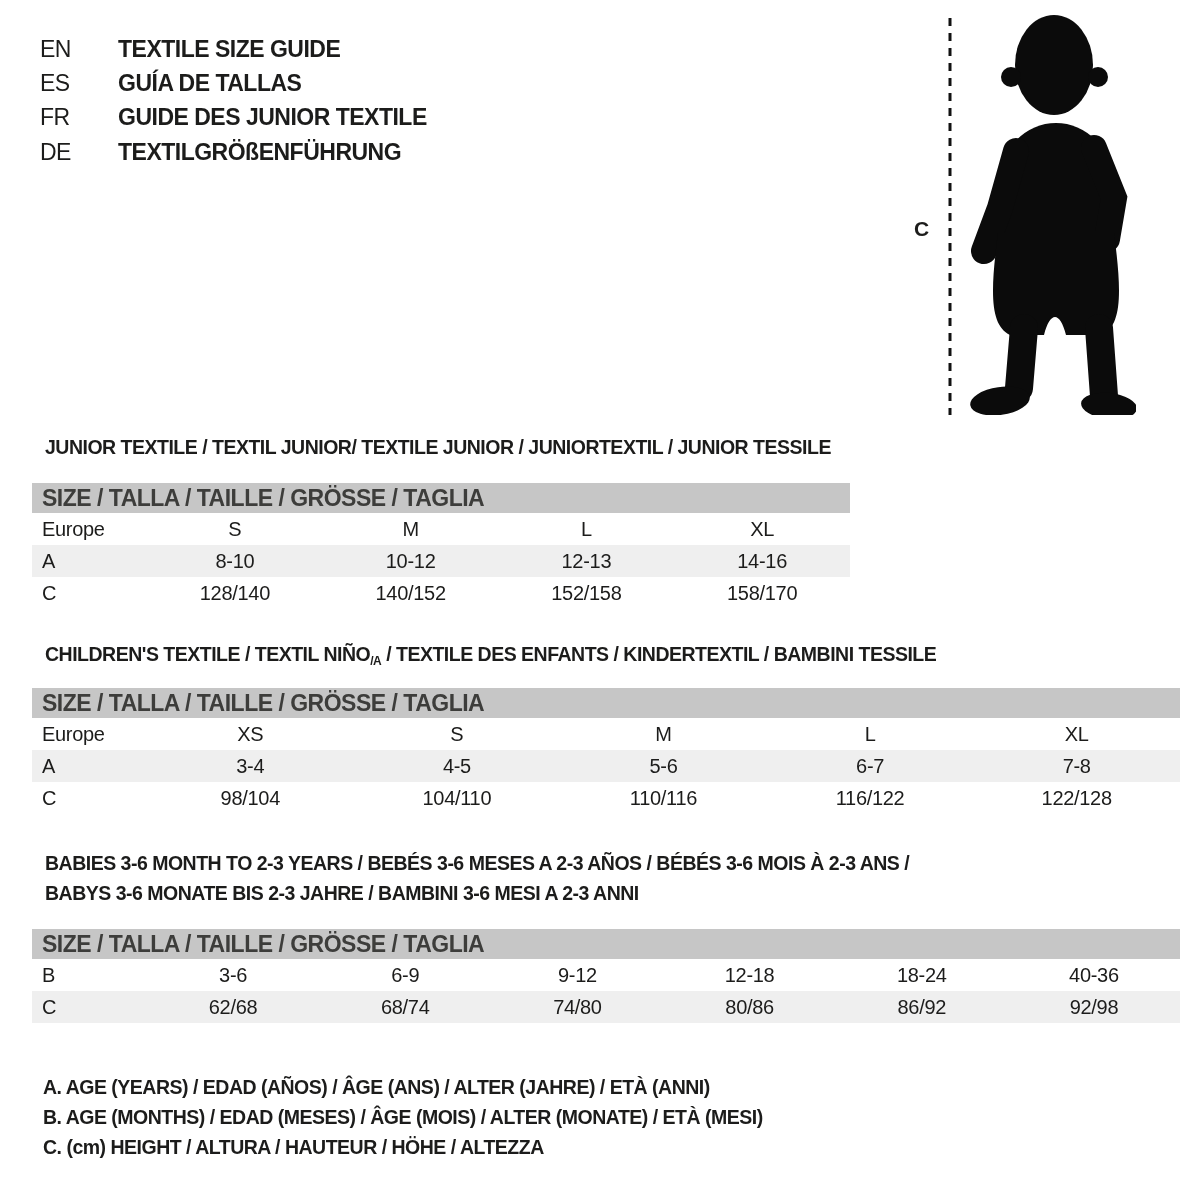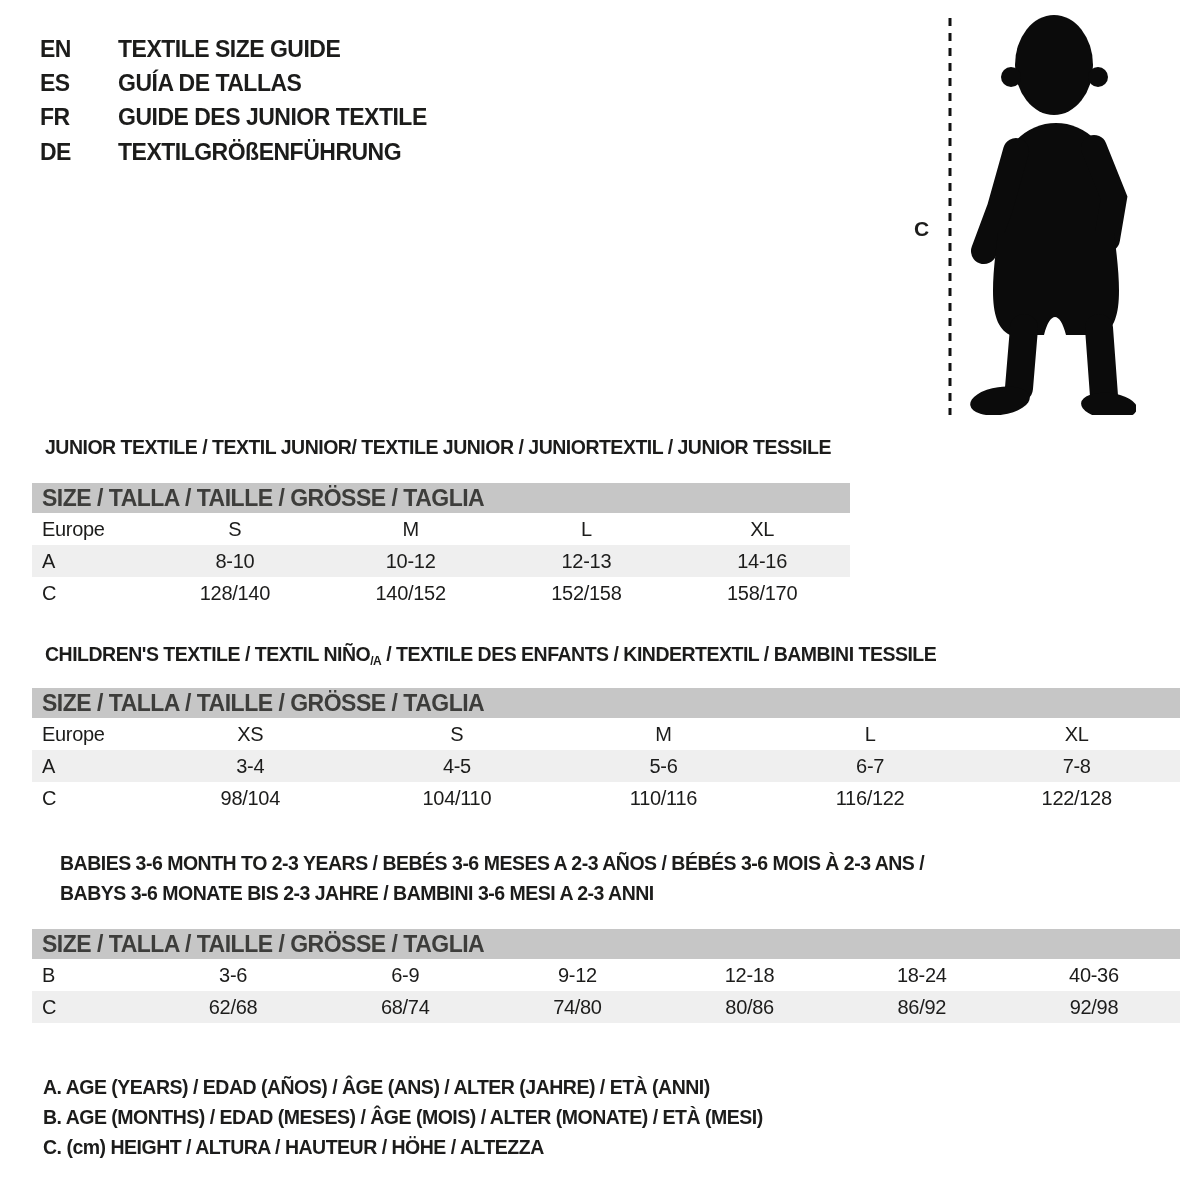--- a/index.html
+++ b/index.html
@@ -15,35 +15,35 @@
     position:relative;
     width:1200px;height:1200px;
     background:#fff;
     font-family:"Liberation Sans","DejaVu Sans",sans-serif;
     color:var(--text);
     overflow:hidden;
   }
   
   .lang-block{position:absolute;left:40px;top:32px;}
   .lang-row{display:flex;align-items:center;height:34.3px;}
-  .lang-code{width:78px;font-weight:700;font-size:23px;letter-spacing:-0.5px;}
+  .lang-code{width:78px;font-weight:400;font-size:23px;letter-spacing:-0.5px;}
   .lang-title{font-weight:700;font-size:23px;letter-spacing:-0.5px;}
   
   .figure{position:absolute;left:0;top:0;width:1200px;height:430px;}
   .measure-line{position:absolute;left:948px;top:18px;}
   .measure-label{position:absolute;left:914px;top:217px;font-size:21px;font-weight:700;}
   .silhouette{position:absolute;left:964px;top:13px;}
   
   .section-title{
     position:absolute;left:45px;
     font-size:19.5px;font-weight:700;letter-spacing:-0.5px;
     line-height:20px;white-space:nowrap;
   }
   .section-title .sub{font-size:12px;vertical-align:-4px;}
-  .title-2line{line-height:30px;white-space:nowrap;margin-left:15px;}
+  .title-2line{line-height:30px;white-space:nowrap;}
   
   .size-table{position:absolute;left:32px;}
   .size-bar{
     height:30px;line-height:30px;
     background:var(--bar-bg);color:var(--bar-text);
     font-size:23px;font-weight:700;letter-spacing:-0.5px;
     padding-left:10px;
   }
   .t-row{display:flex;align-items:center;height:32px;font-size:20px;letter-spacing:-0.3px;}
   .t-row.stripe{background:var(--stripe);}

